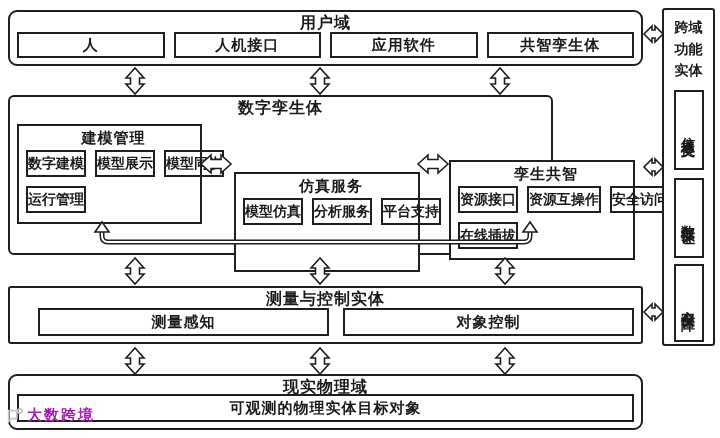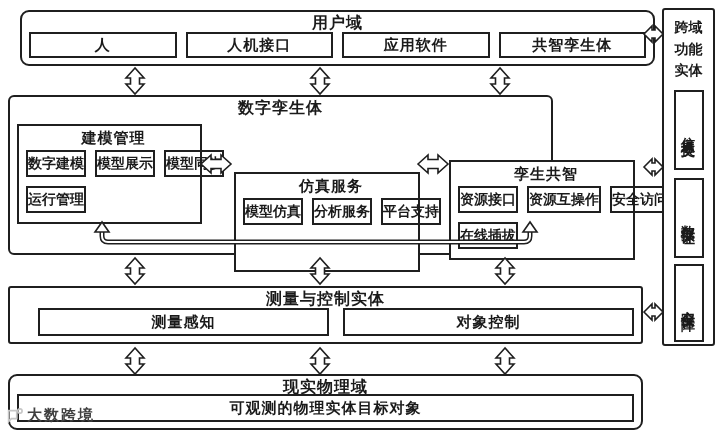--- a/index.html
+++ b/index.html
@@ -55,30 +55,30 @@
     writing-mode:vertical-rl;text-orientation:upright;
     font-size:14px;font-weight:bold;letter-spacing:2px;
   }
   .arrow{fill:#ffffff;stroke:#1f1f1f;stroke-width:1.6;stroke-linejoin:miter;}
   .uline-outer{fill:none;stroke:#1f1f1f;stroke-width:5;}
   .uline-inner{fill:none;stroke:#ffffff;stroke-width:2;}
   .utip{fill:#ffffff;stroke:#1f1f1f;stroke-width:1.6;}
   .watermark{
     position:absolute;left:6px;top:406px;z-index:20;pointer-events:none;
     display:flex;align-items:center;gap:3px;
-    color:#404040;font-size:15px;font-weight:bold;letter-spacing:2px;
+    color:#a21caf;font-size:15px;font-weight:bold;letter-spacing:2px;
   }
   .svg-overlay{position:absolute;left:0;top:0;z-index:10;pointer-events:none;}
 </style>
 </head>
 <body>
 
 <div class="canvas">
 
-  <div class="box rounded" style="left:20px;top:10px;width:635px;height:56px;padding-left:28px;">
+  <div class="box rounded" style="left:8px;top:10px;width:635px;height:56px;padding-left:28px;">
     <div class="domain-title">用户域</div>
     <div class="item-row">
       <div class="item">人</div>
       <div class="item">人机接口</div>
       <div class="item">应用软件</div>
       <div class="item">共智孪生体</div>
     </div>
   </div>
 
   <div class="box rounded" style="left:8px;top:95px;width:545px;height:160px;border-radius:6px;">

